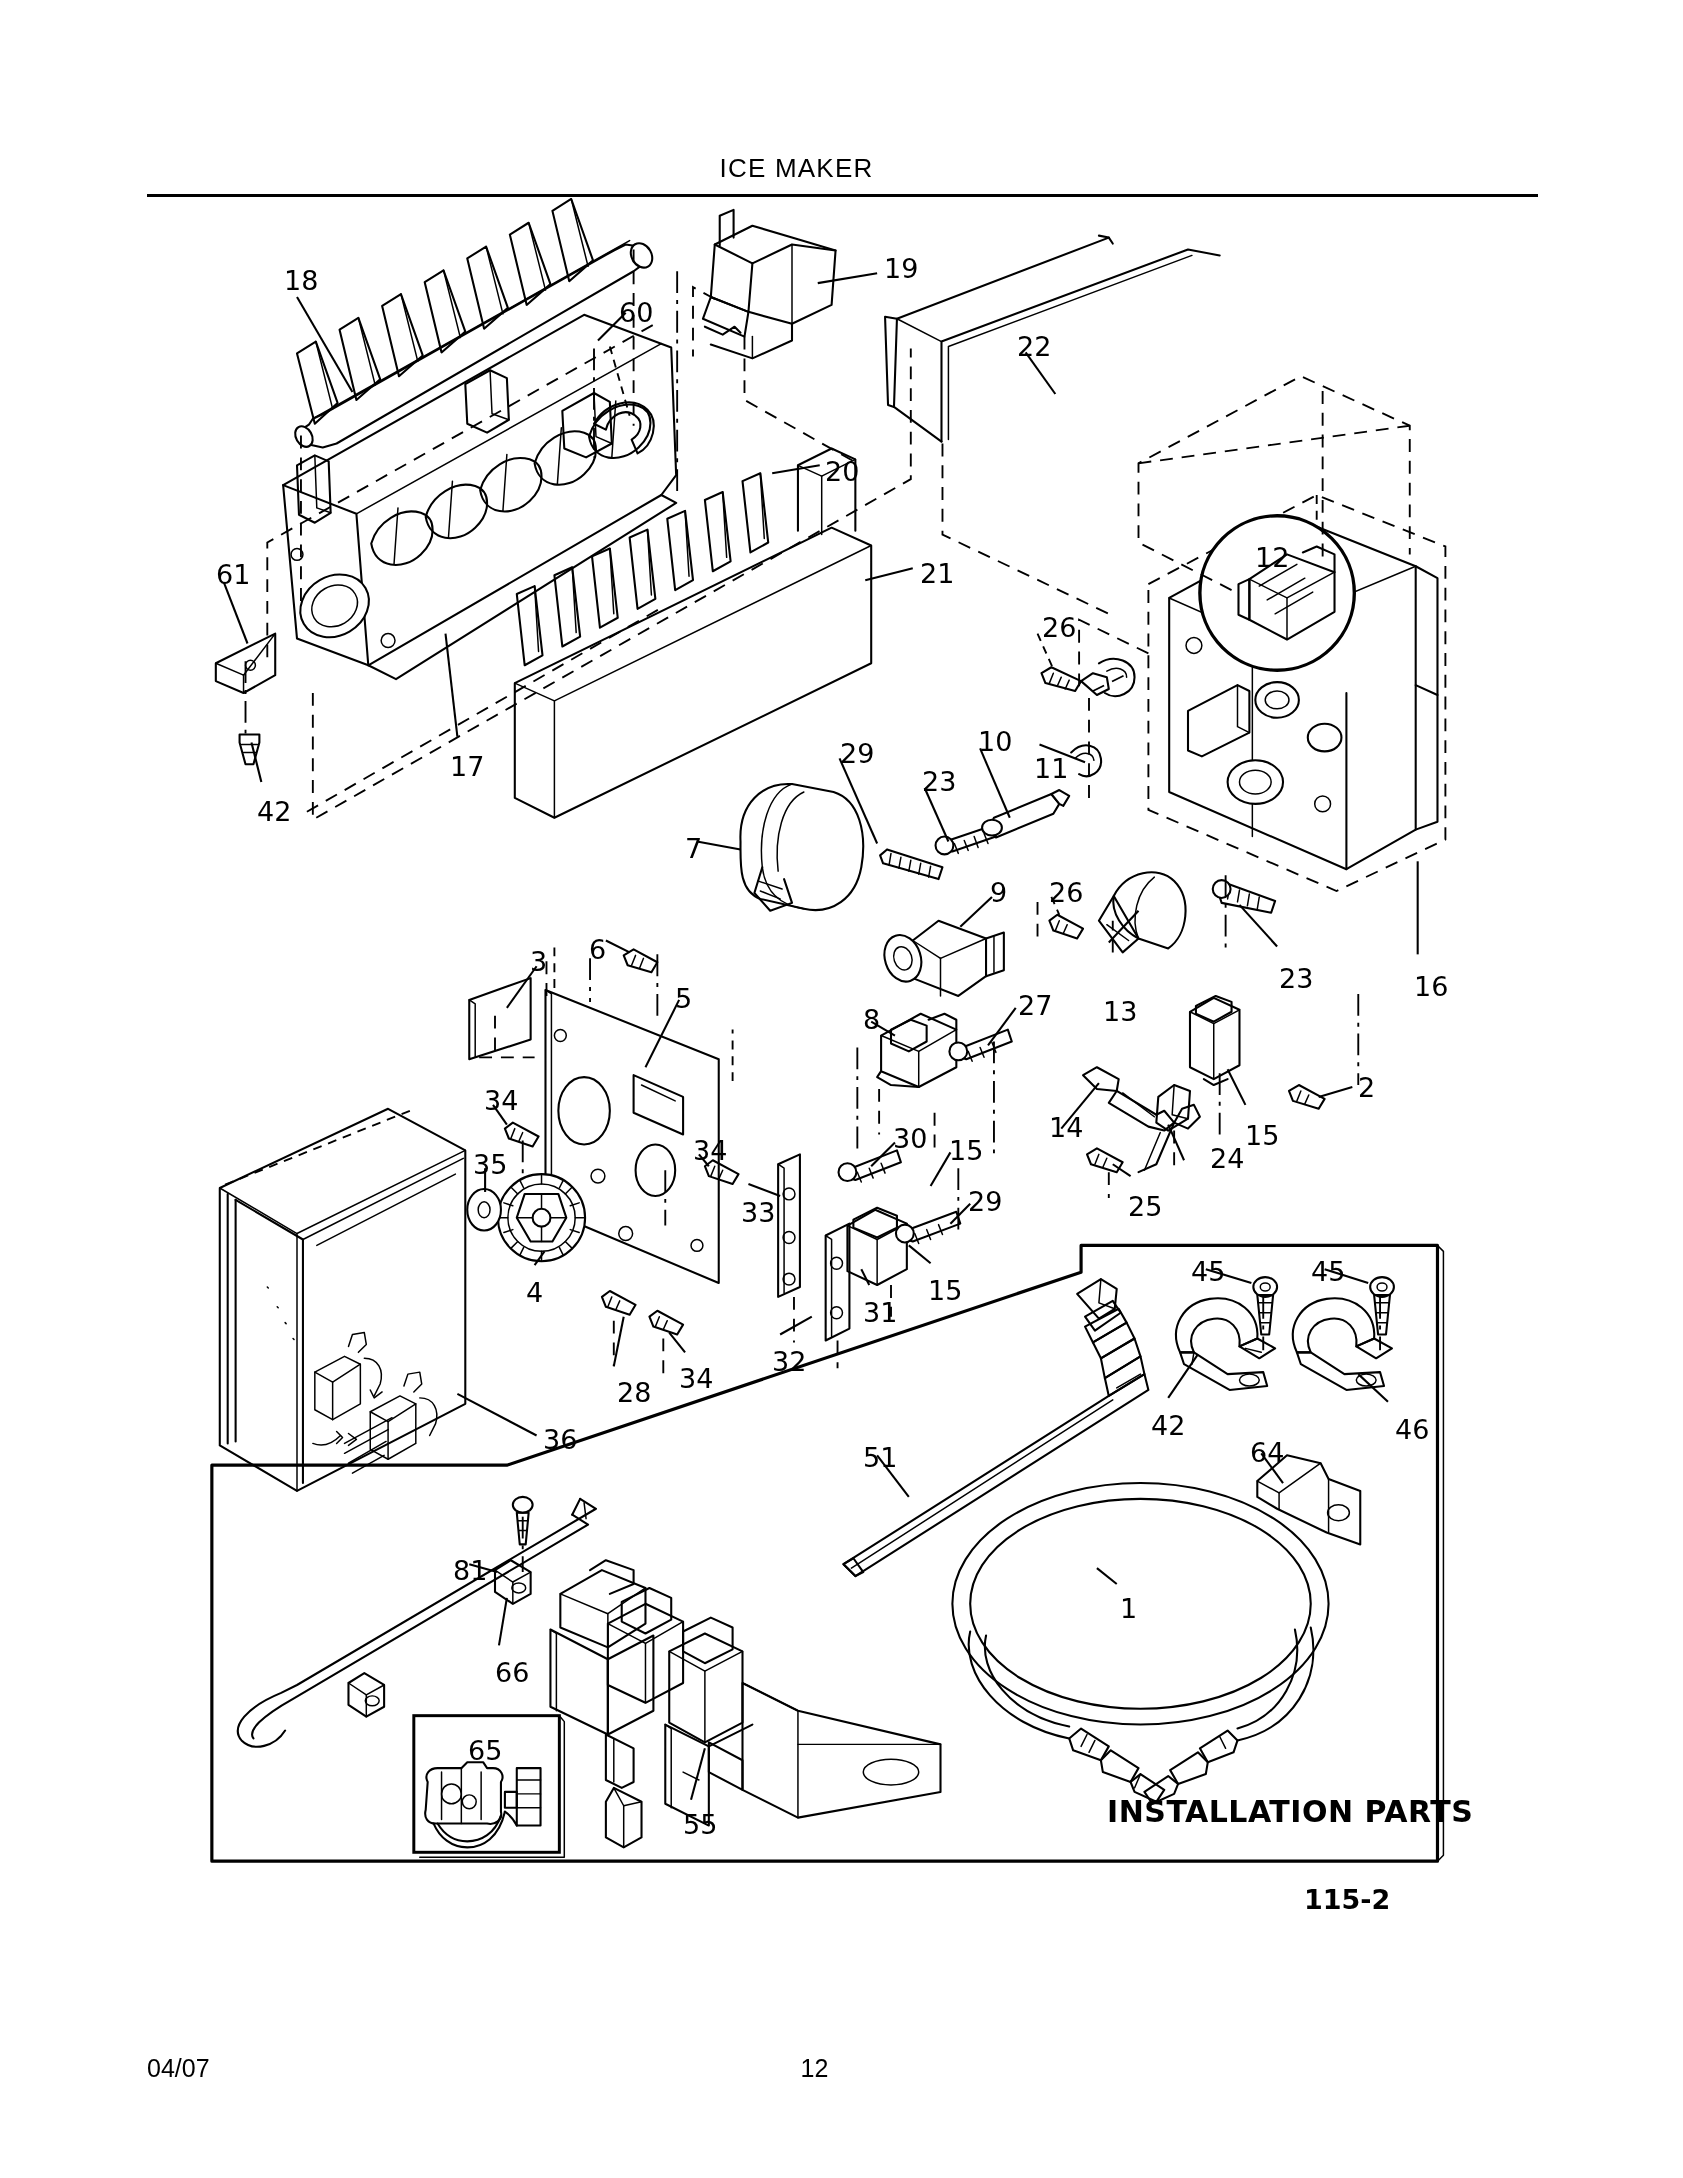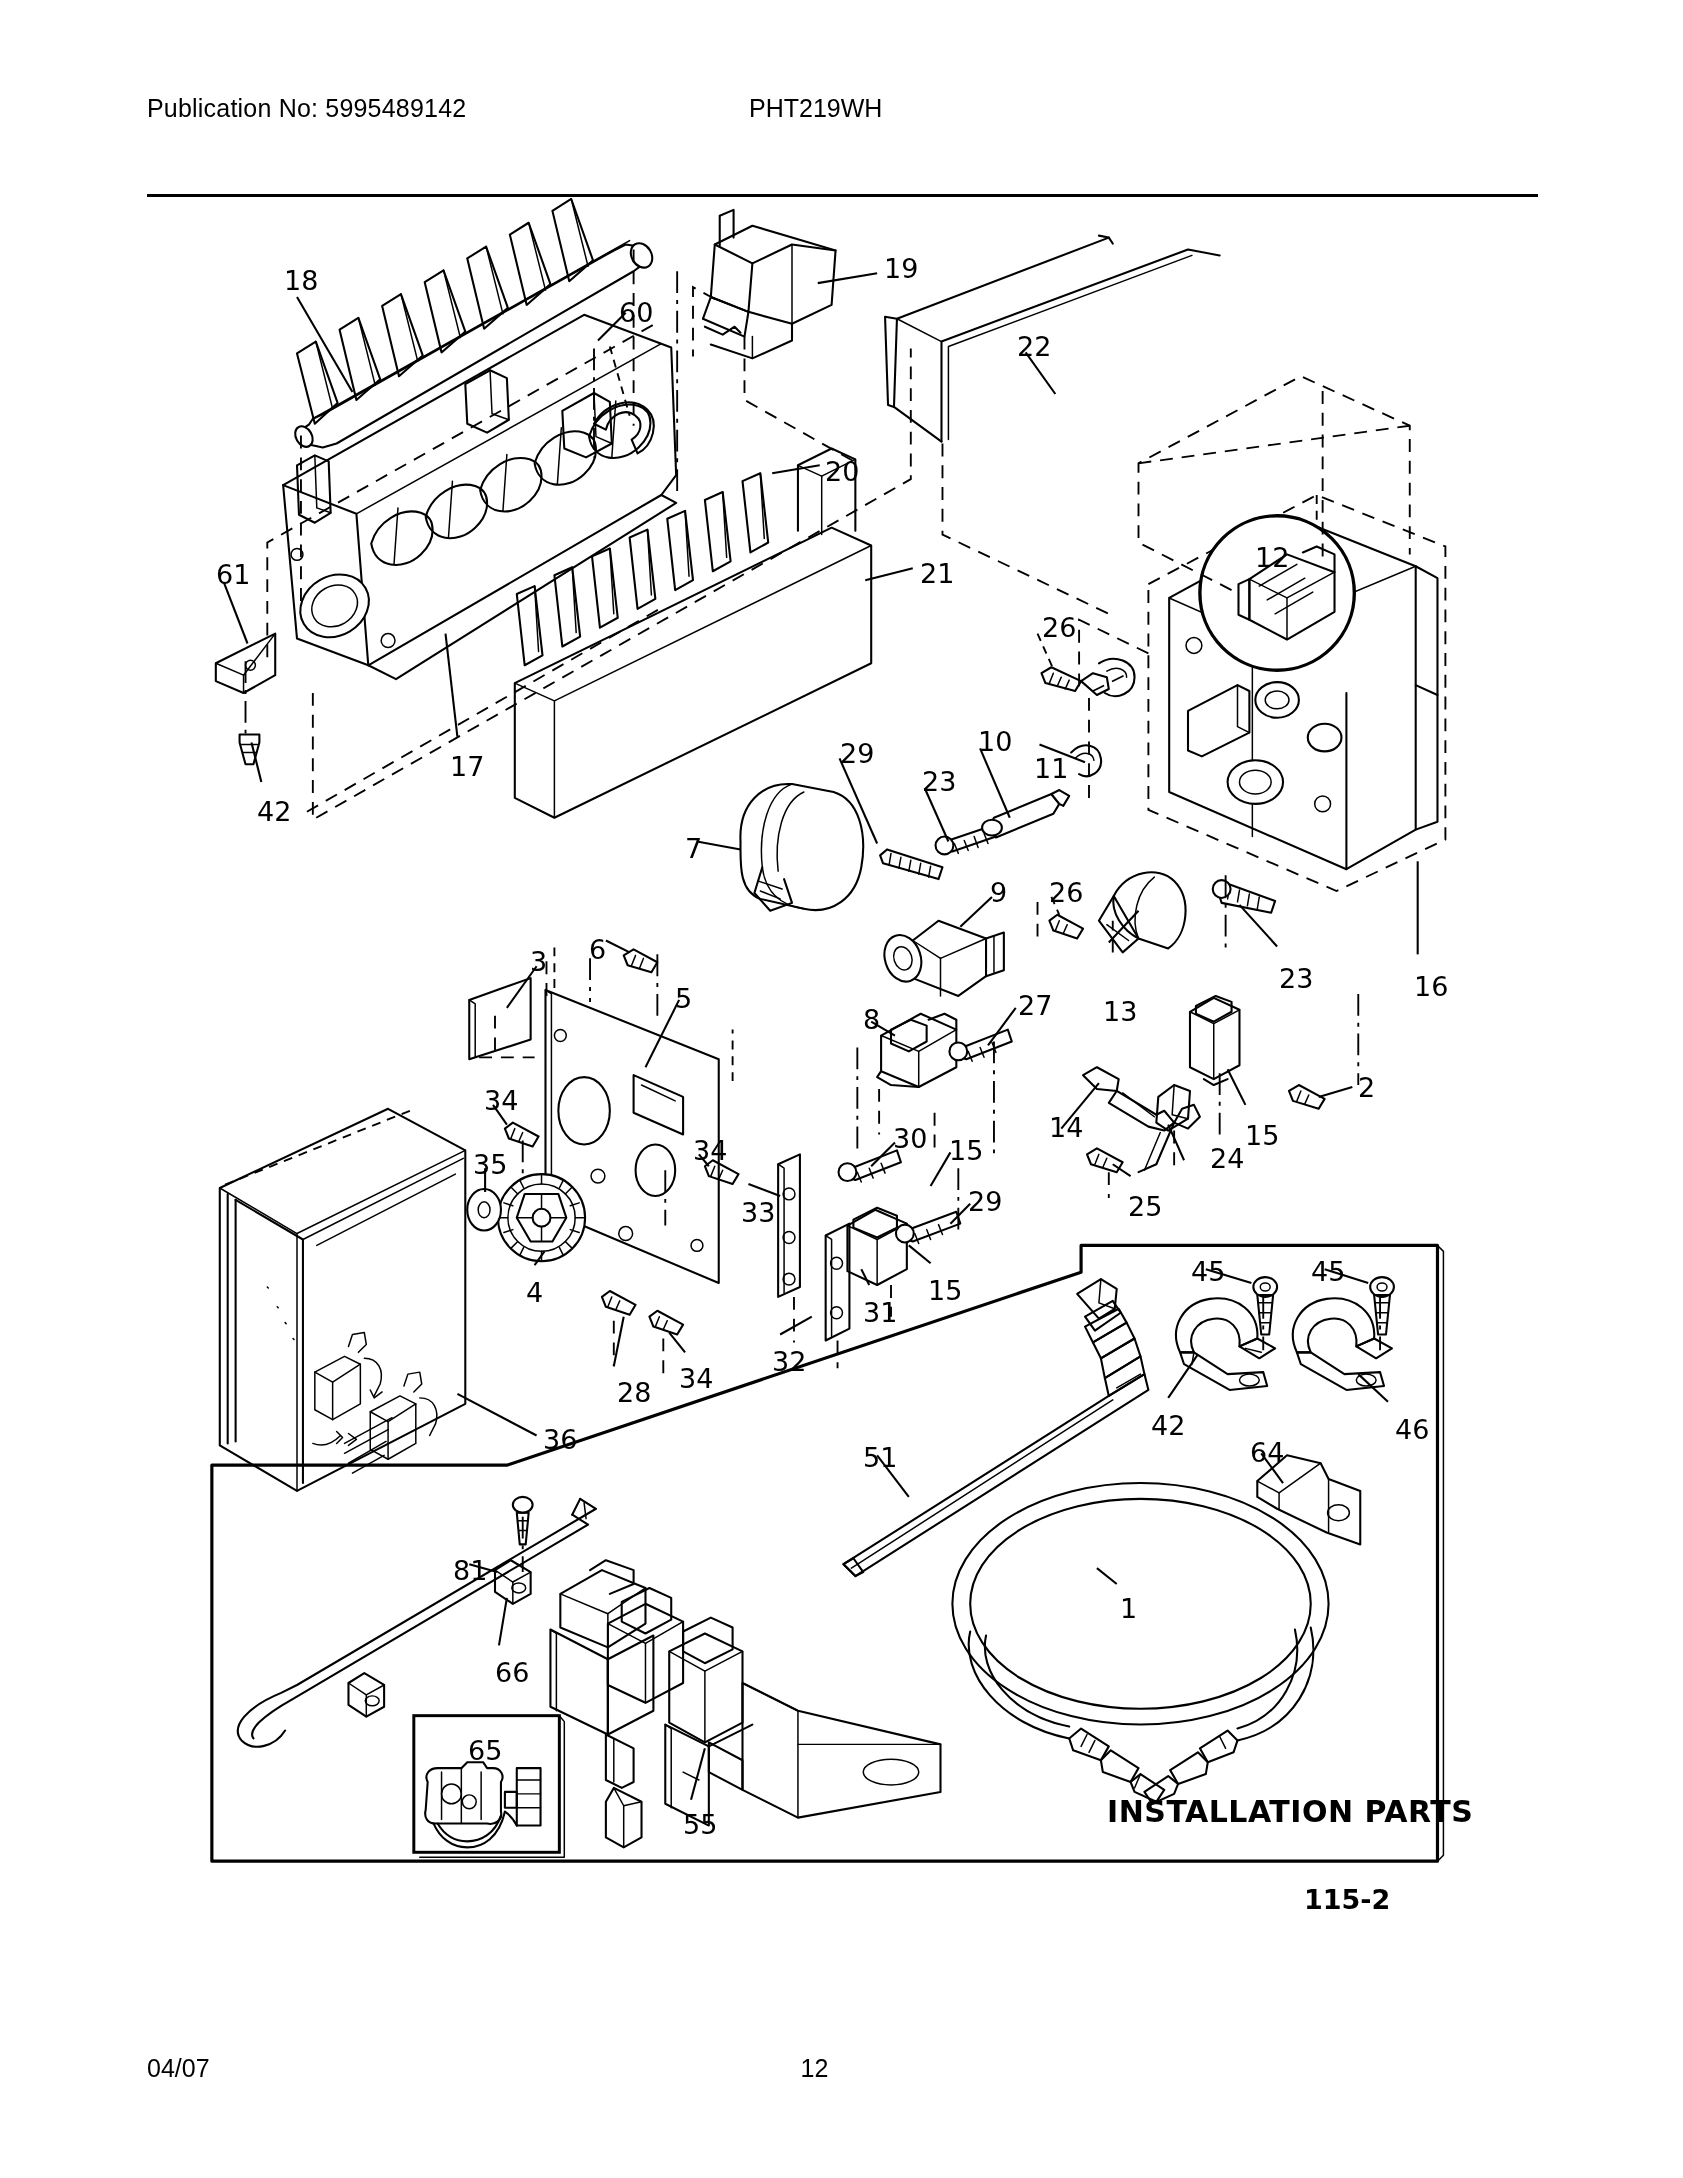--- a/index.html
+++ b/index.html
@@ -28,24 +28,21 @@
   .canvas{position:absolute;left:0;top:0;width:1683px;height:2178px;pointer-events:none;}
 
   .boxlabel{position:absolute;font-family:"DejaVu Sans",sans-serif;font-weight:bold;font-size:30px;letter-spacing:0.5px;}
   .chart-code{position:absolute;font-family:"DejaVu Sans",sans-serif;font-weight:bold;font-size:27px;}
 </style>
 </head>
 <body>
 
 <div class="page">
 
-  <div class="hdr">
-    <div class="hdr-pub">Publication No: 5995489142</div>
-    <div class="hdr-model">PHT219WH</div>
-  </div>
+  <div class="hdr-title"><span>ICE MAKER</span></div>
   <div class="hdr-rule"></div>
 
   <svg class="canvas" viewBox="0 0 1700 2200">
     <defs>
       <style>
         .ln{fill:none;stroke:#000;stroke-width:2.1;stroke-linejoin:round;stroke-linecap:round;}
         .lnT{fill:none;stroke:#000;stroke-width:1.5;stroke-linejoin:round;stroke-linecap:round;}
         .lnH{fill:none;stroke:#000;stroke-width:3.2;stroke-linejoin:round;stroke-linecap:round;}
         .wht{fill:#fff;stroke:#000;stroke-width:2.1;stroke-linejoin:round;}
         .whtT{fill:#fff;stroke:#000;stroke-width:1.5;stroke-linejoin:round;}

